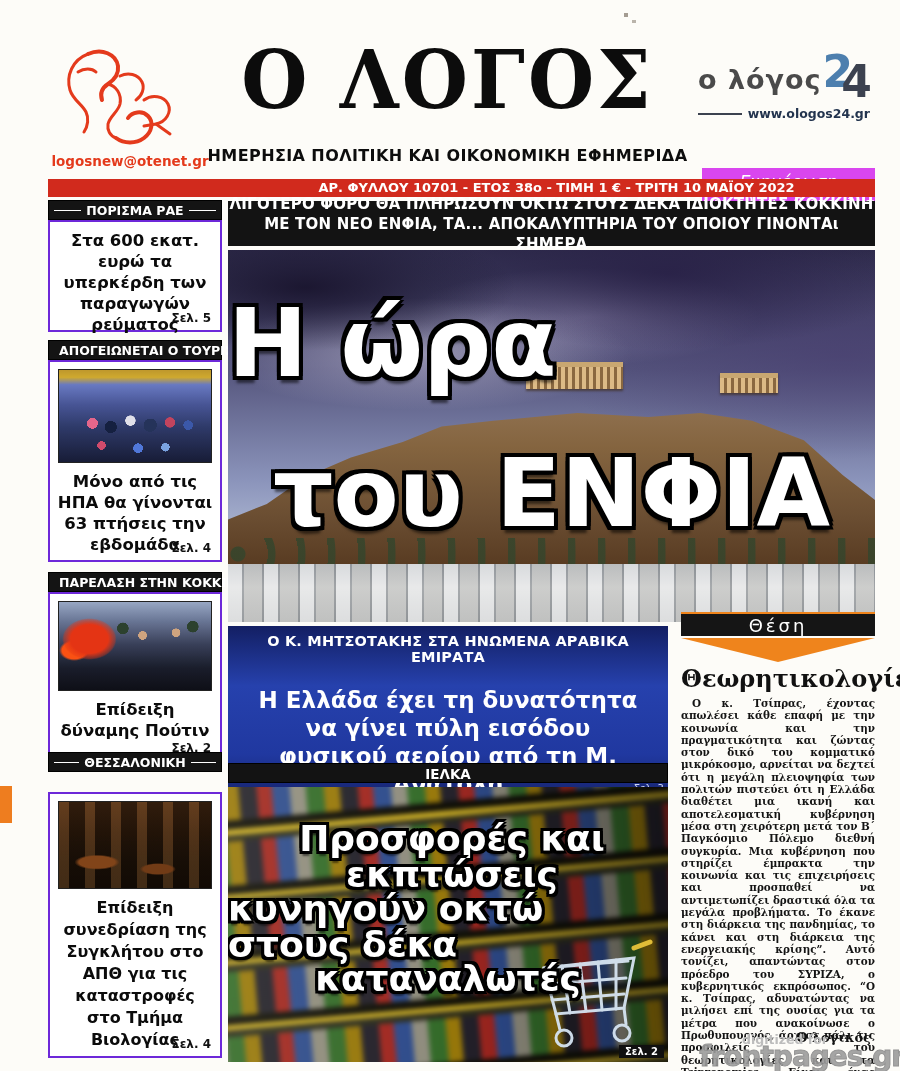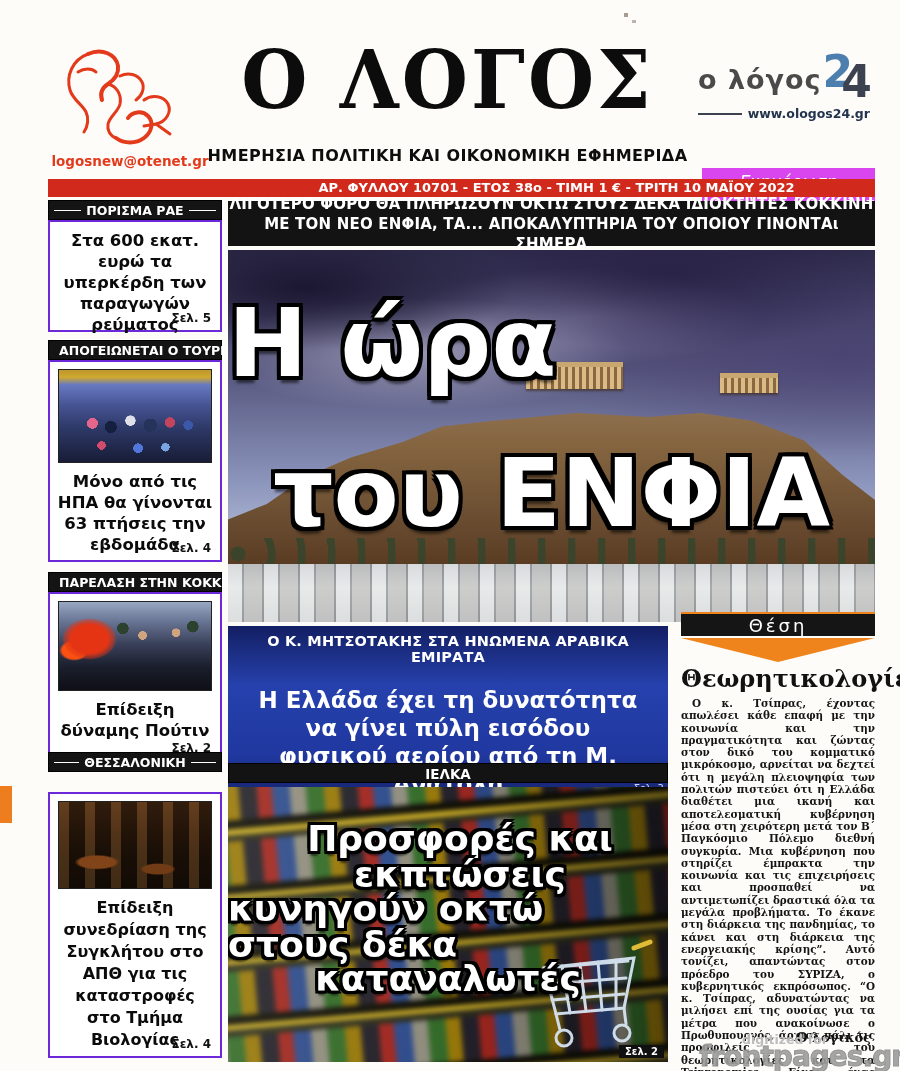--- a/index.html
+++ b/index.html
@@ -115,21 +115,21 @@
       text-align:center;font-weight:bold;font-size:13.5px;line-height:20px;border:1px solid #000;
       box-sizing:border-box;}
   .market{left:228px;top:787px;width:440px;height:275px;overflow:hidden;background:#120f08;}
   .market-shelves{position:absolute;left:-30px;top:-30px;right:-30px;bottom:-30px;
       transform:rotate(-5deg) scale(1.12);filter:blur(2.5px) saturate(1.35) brightness(.98);
       background:
       linear-gradient(90deg,rgba(255,255,230,.12) 0%,transparent 50%,rgba(0,0,0,.55) 100%),
       repeating-linear-gradient(180deg,#11100a 0 8px,#c9b24a 8px 13px,#2c2c20 13px 19px,transparent 19px 58px),
       repeating-linear-gradient(90deg,rgba(210,60,60,.6) 0 14px,rgba(70,110,200,.6) 14px 30px,rgba(240,240,230,.55) 30px 44px,rgba(90,170,90,.55) 44px 60px,rgba(240,200,60,.55) 60px 74px,rgba(40,40,60,.6) 74px 90px),
       linear-gradient(180deg,#242013 0%,#191408 100%);}
-  .market-l1{position:absolute;left:12px;width:100%;top:34px;text-align:center;font-size:36px;line-height:1;}
+  .market-l1{position:absolute;left:4px;width:100%;top:34px;text-align:center;font-size:36px;line-height:1;}
   .market-l2{position:absolute;left:0;width:100%;top:104px;text-align:left;font-size:36px;line-height:1;}
   .market-l3{position:absolute;left:0;width:100%;top:174px;text-align:center;font-size:36px;line-height:1;}
   .market-ref{position:absolute;right:4px;bottom:4px;background:#101010;color:#fff;
       font-size:10px;font-weight:bold;padding:1px 6px;}
   .cart{position:absolute;right:6px;bottom:4px;opacity:.95;}
 
   
   .thesi-bar{left:681px;top:612px;width:194px;height:24px;background:#151515;color:#fff;
       text-align:center;font-size:18px;line-height:24px;letter-spacing:3px;
       border-top:2px solid #ef841c;box-sizing:border-box;}

